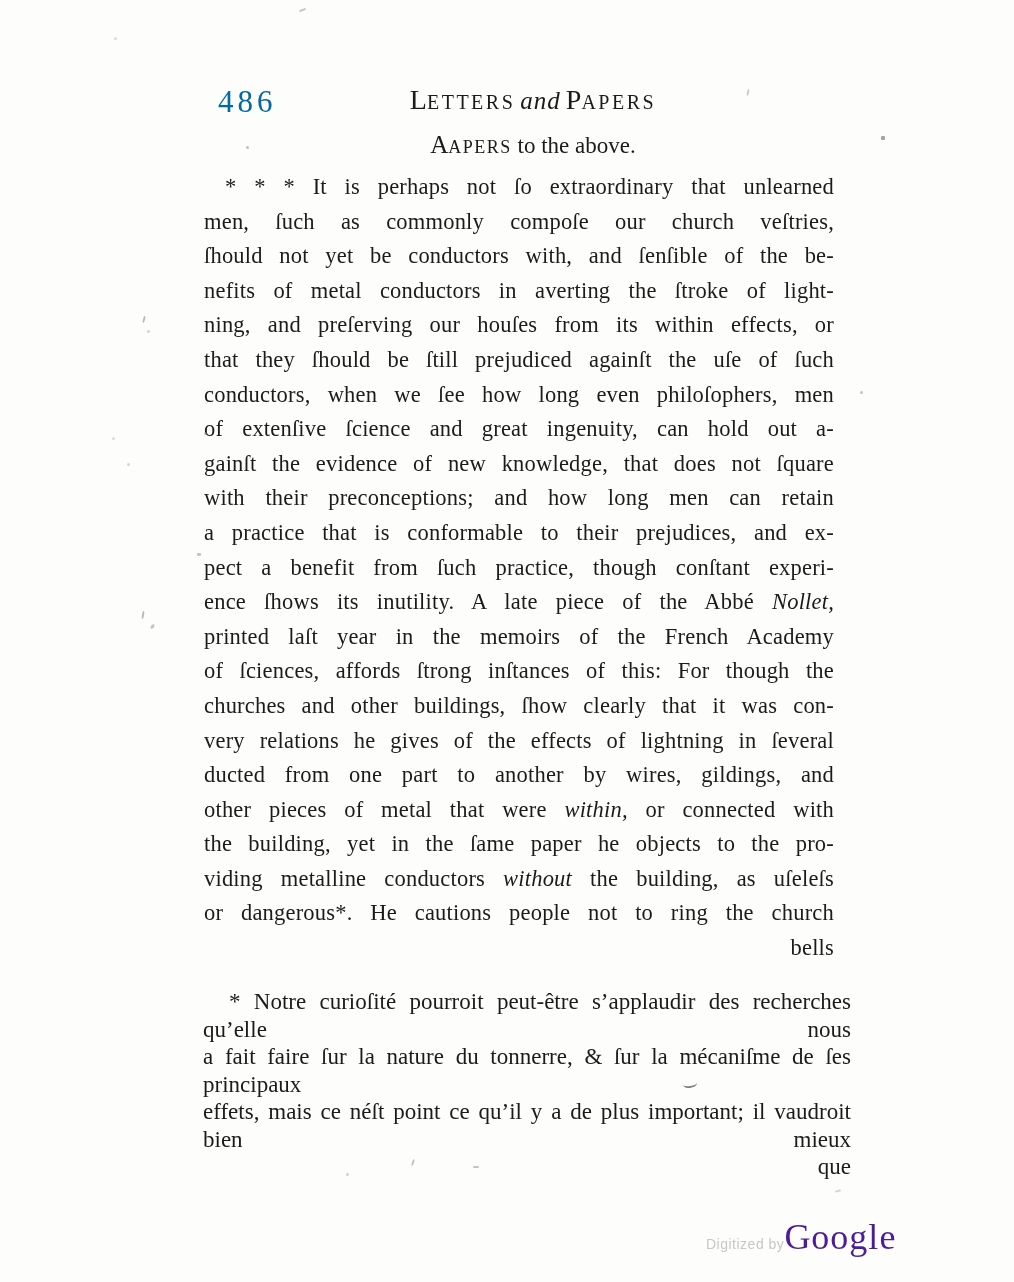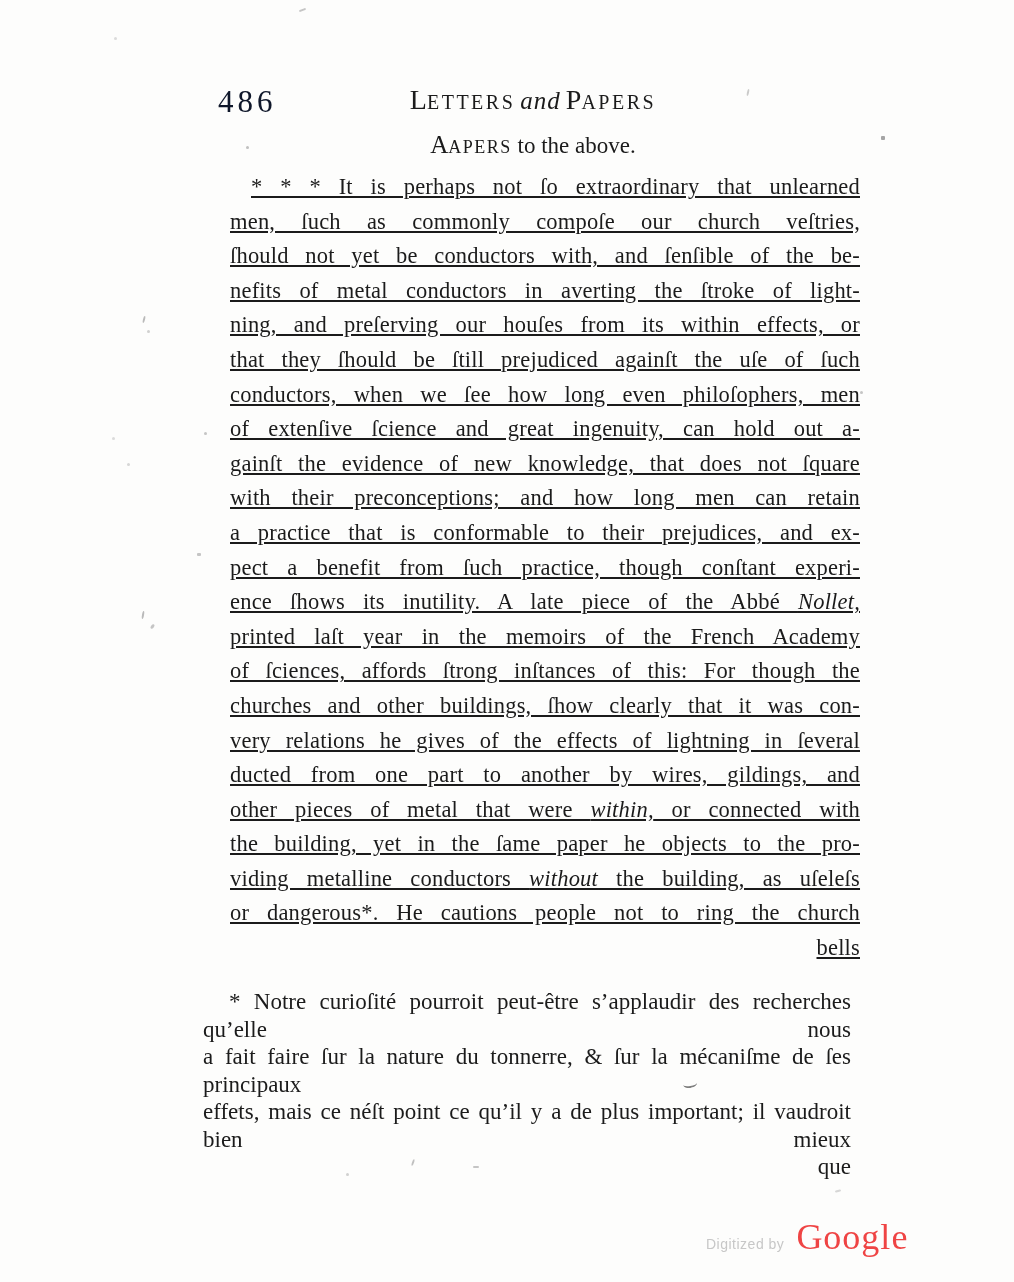--- a/index.html
+++ b/index.html
@@ -11,41 +11,41 @@
   .page {
     position: relative;
     width: 1014px; height: 1282px;
     background: #fdfdfc;
     overflow: hidden;
     color: #1b1b1b;
   }
   
   .page-number {
     position: absolute; left: 218px; top: 84px;
-    font-size: 31px; letter-spacing: 4px; color: #0f172a;
+    font-size: 31px; letter-spacing: 4px; color: #0369a1;
   }
   .title-block {
     position: absolute; left: 218px; top: 84px; width: 630px;
     text-align: center;
   }
   .title-block .line { white-space: nowrap; }
   .title-line { font-size: 20px; }
   .title-line .cap { font-size: 28px; }
   .title-line .sc  { font-size: 20px; letter-spacing: 2.5px; }
   .title-line em   { font-size: 25px; letter-spacing: 1px; }
   .subtitle-block {
     position: absolute; left: 218px; top: 131px; width: 630px;
     text-align: center;
   }
   .subtitle-line { font-size: 23px; }
   .subtitle-line .cap { font-size: 25px; }
   .subtitle-line .sc  { font-size: 18px; letter-spacing: 1.5px; }
   
   .body-block {
-    position: absolute; left: 230px; top: 170px; width: 630px; text-decoration: underline;
+    position: absolute; left: 204px; top: 170px; width: 630px;
   }
   .body-block .line {
     font-size: 22.5px; line-height: 34.6px;
     text-align: justify; text-align-last: justify;
     word-spacing: 1px; letter-spacing: 0.2px;
   }
   .body-block .line.indent { text-indent: 21px; }
   .body-block .line.catchword { text-align: right; text-align-last: right; }
   .line em { font-style: italic; }
   
@@ -55,29 +55,29 @@
   .footnote-block .line {
     font-size: 23px; line-height: 27.5px;
     text-align: justify; text-align-last: justify;
     word-spacing: 0.5px;
   }
   .footnote-block .line.indent { text-indent: 26px; }
   .footnote-block .line.catchword { text-align: center; text-align-last: right; }
   
   .watermark {
     position: absolute; left: 706px; top: 1216px;
-    display: flex; align-items: baseline; gap: 12px;
+    display: flex; align-items: baseline; gap: 0;
   }
   .watermark .prefix {
     font-family: "Liberation Sans", "DejaVu Sans", sans-serif;
     font-size: 14px; color: #c7c7c7; letter-spacing: 0.5px;
   }
   .watermark .logo {
     font-family: "Liberation Serif", "DejaVu Serif", serif;
-    font-size: 36px; color: #ef4444; letter-spacing: 1px;
+    font-size: 36px; color: #4c1d95; letter-spacing: 1px;
   }
   
   .speck {
     position: absolute; background: #8e8e8e; border-radius: 50%;
   }
   .squiggle {
     position: absolute; width: 14px; height: 6px;
     border-bottom: 2.5px solid #555; border-radius: 0 0 70% 70%;
     background: transparent; transform: rotate(-8deg); opacity: 0.75;
   }

